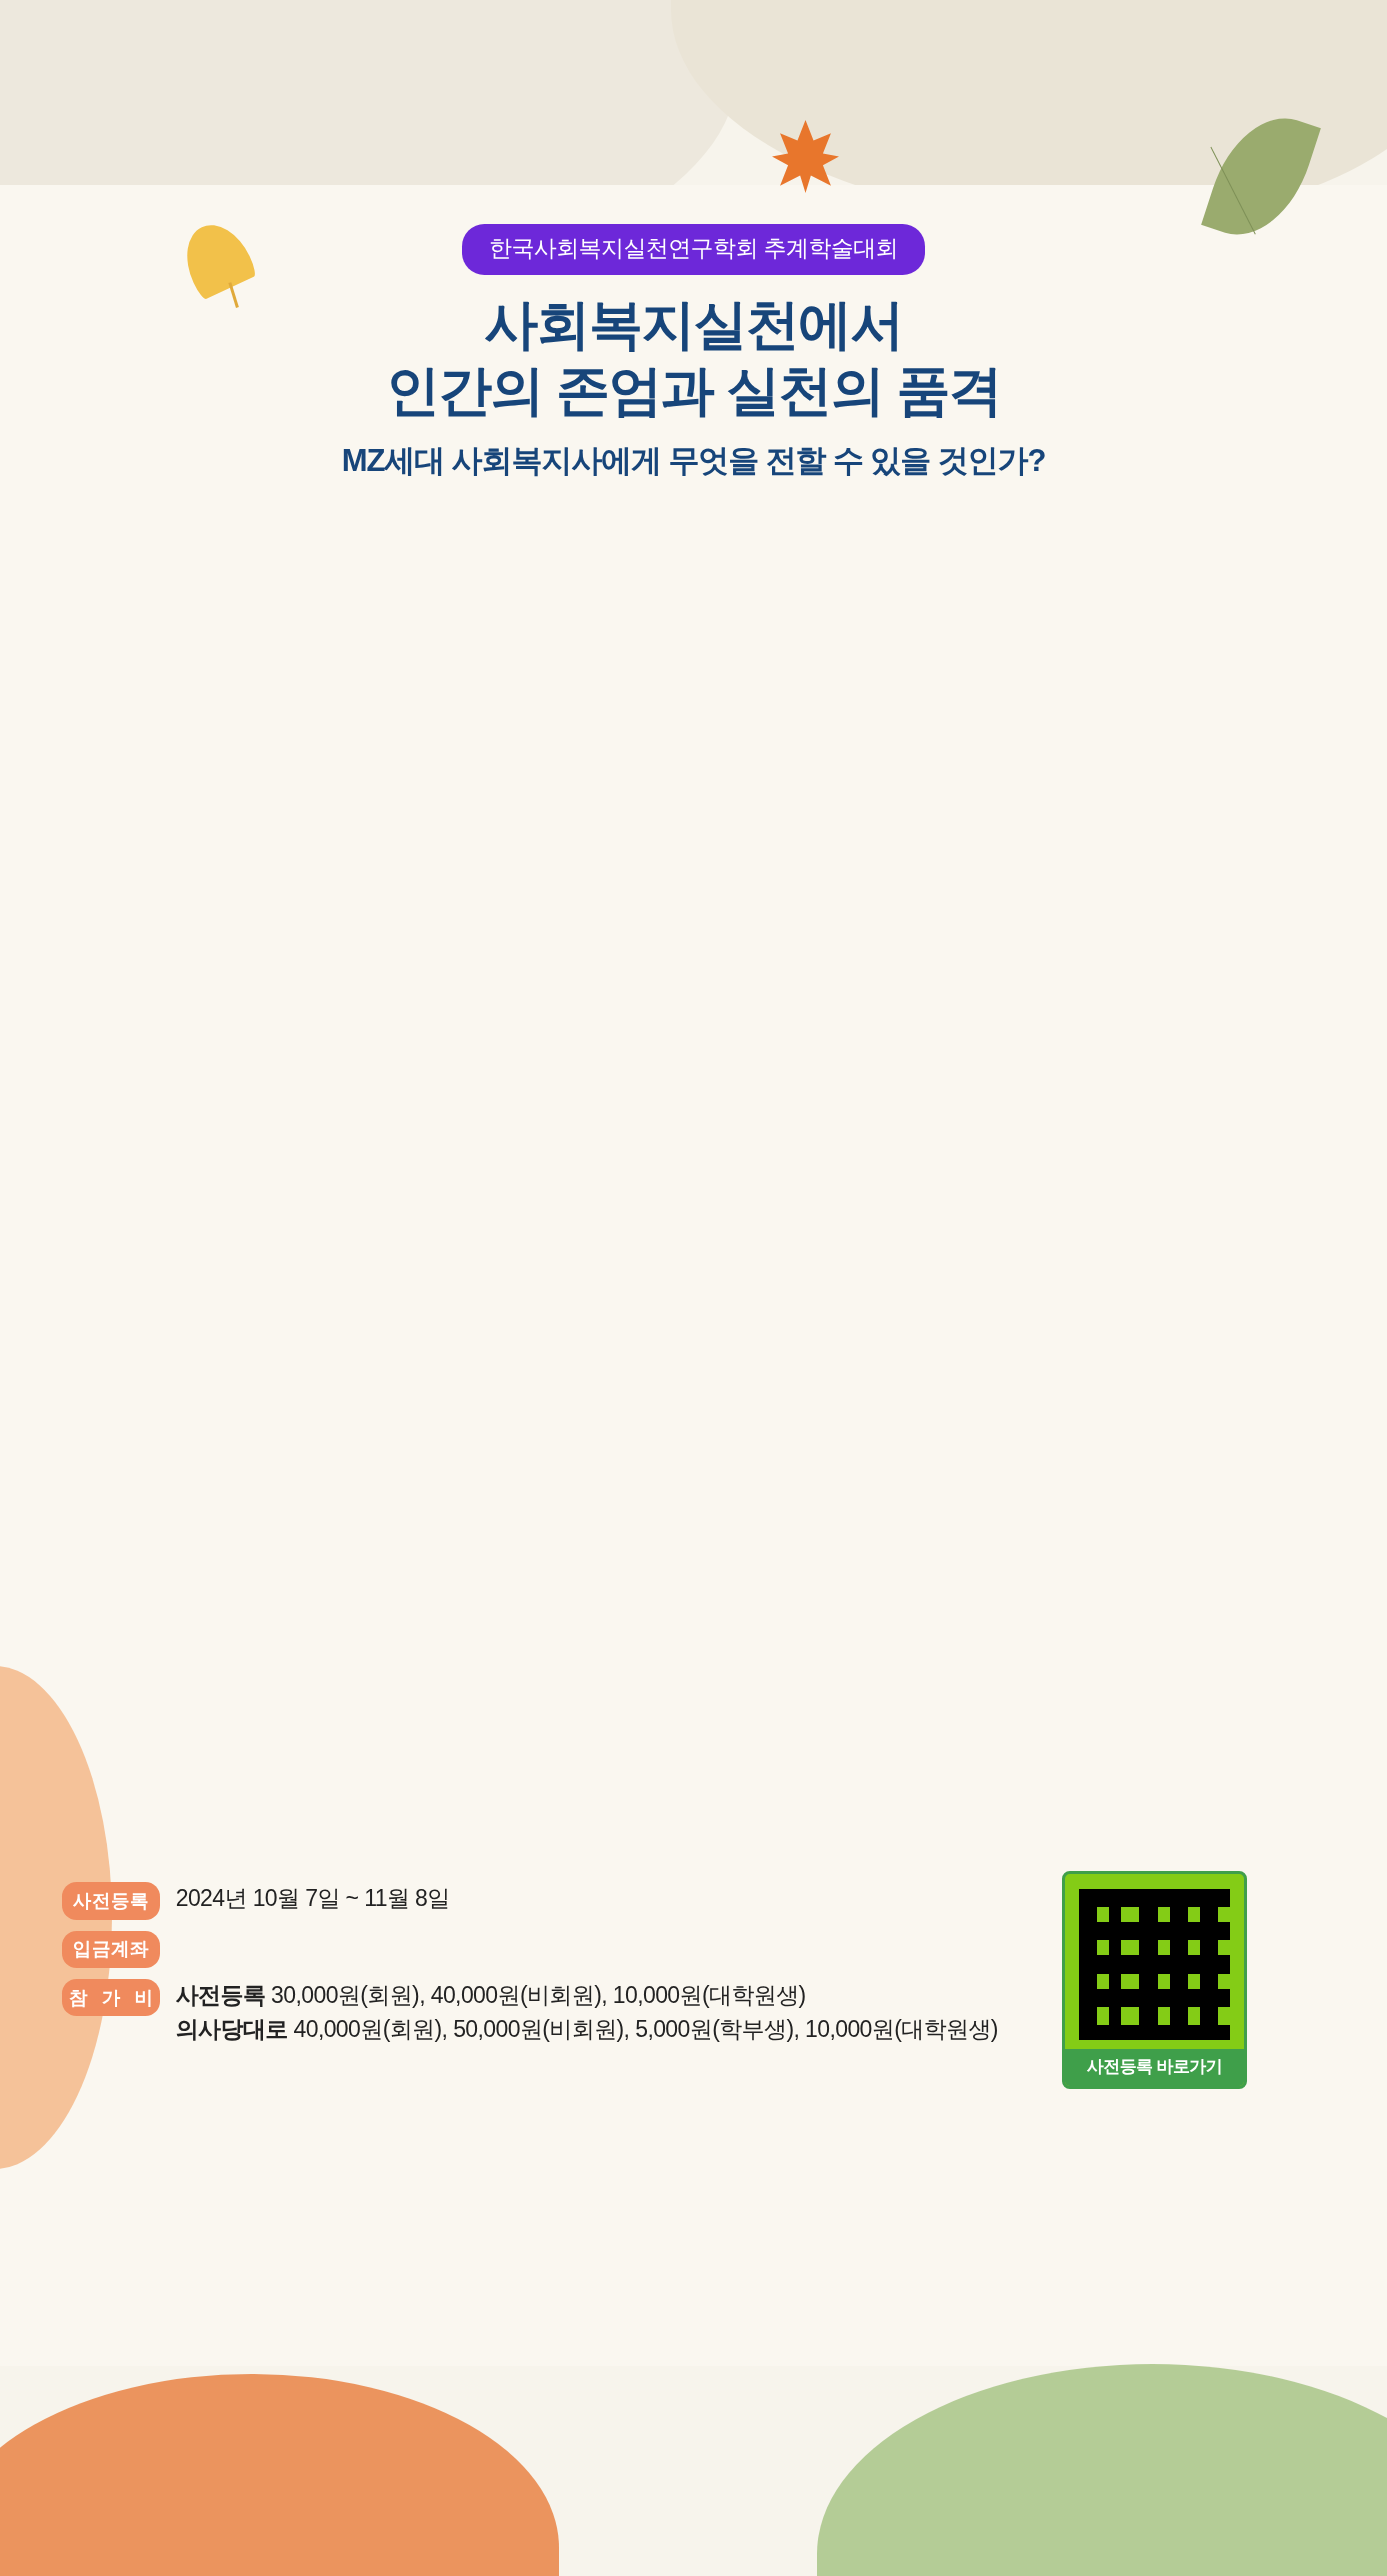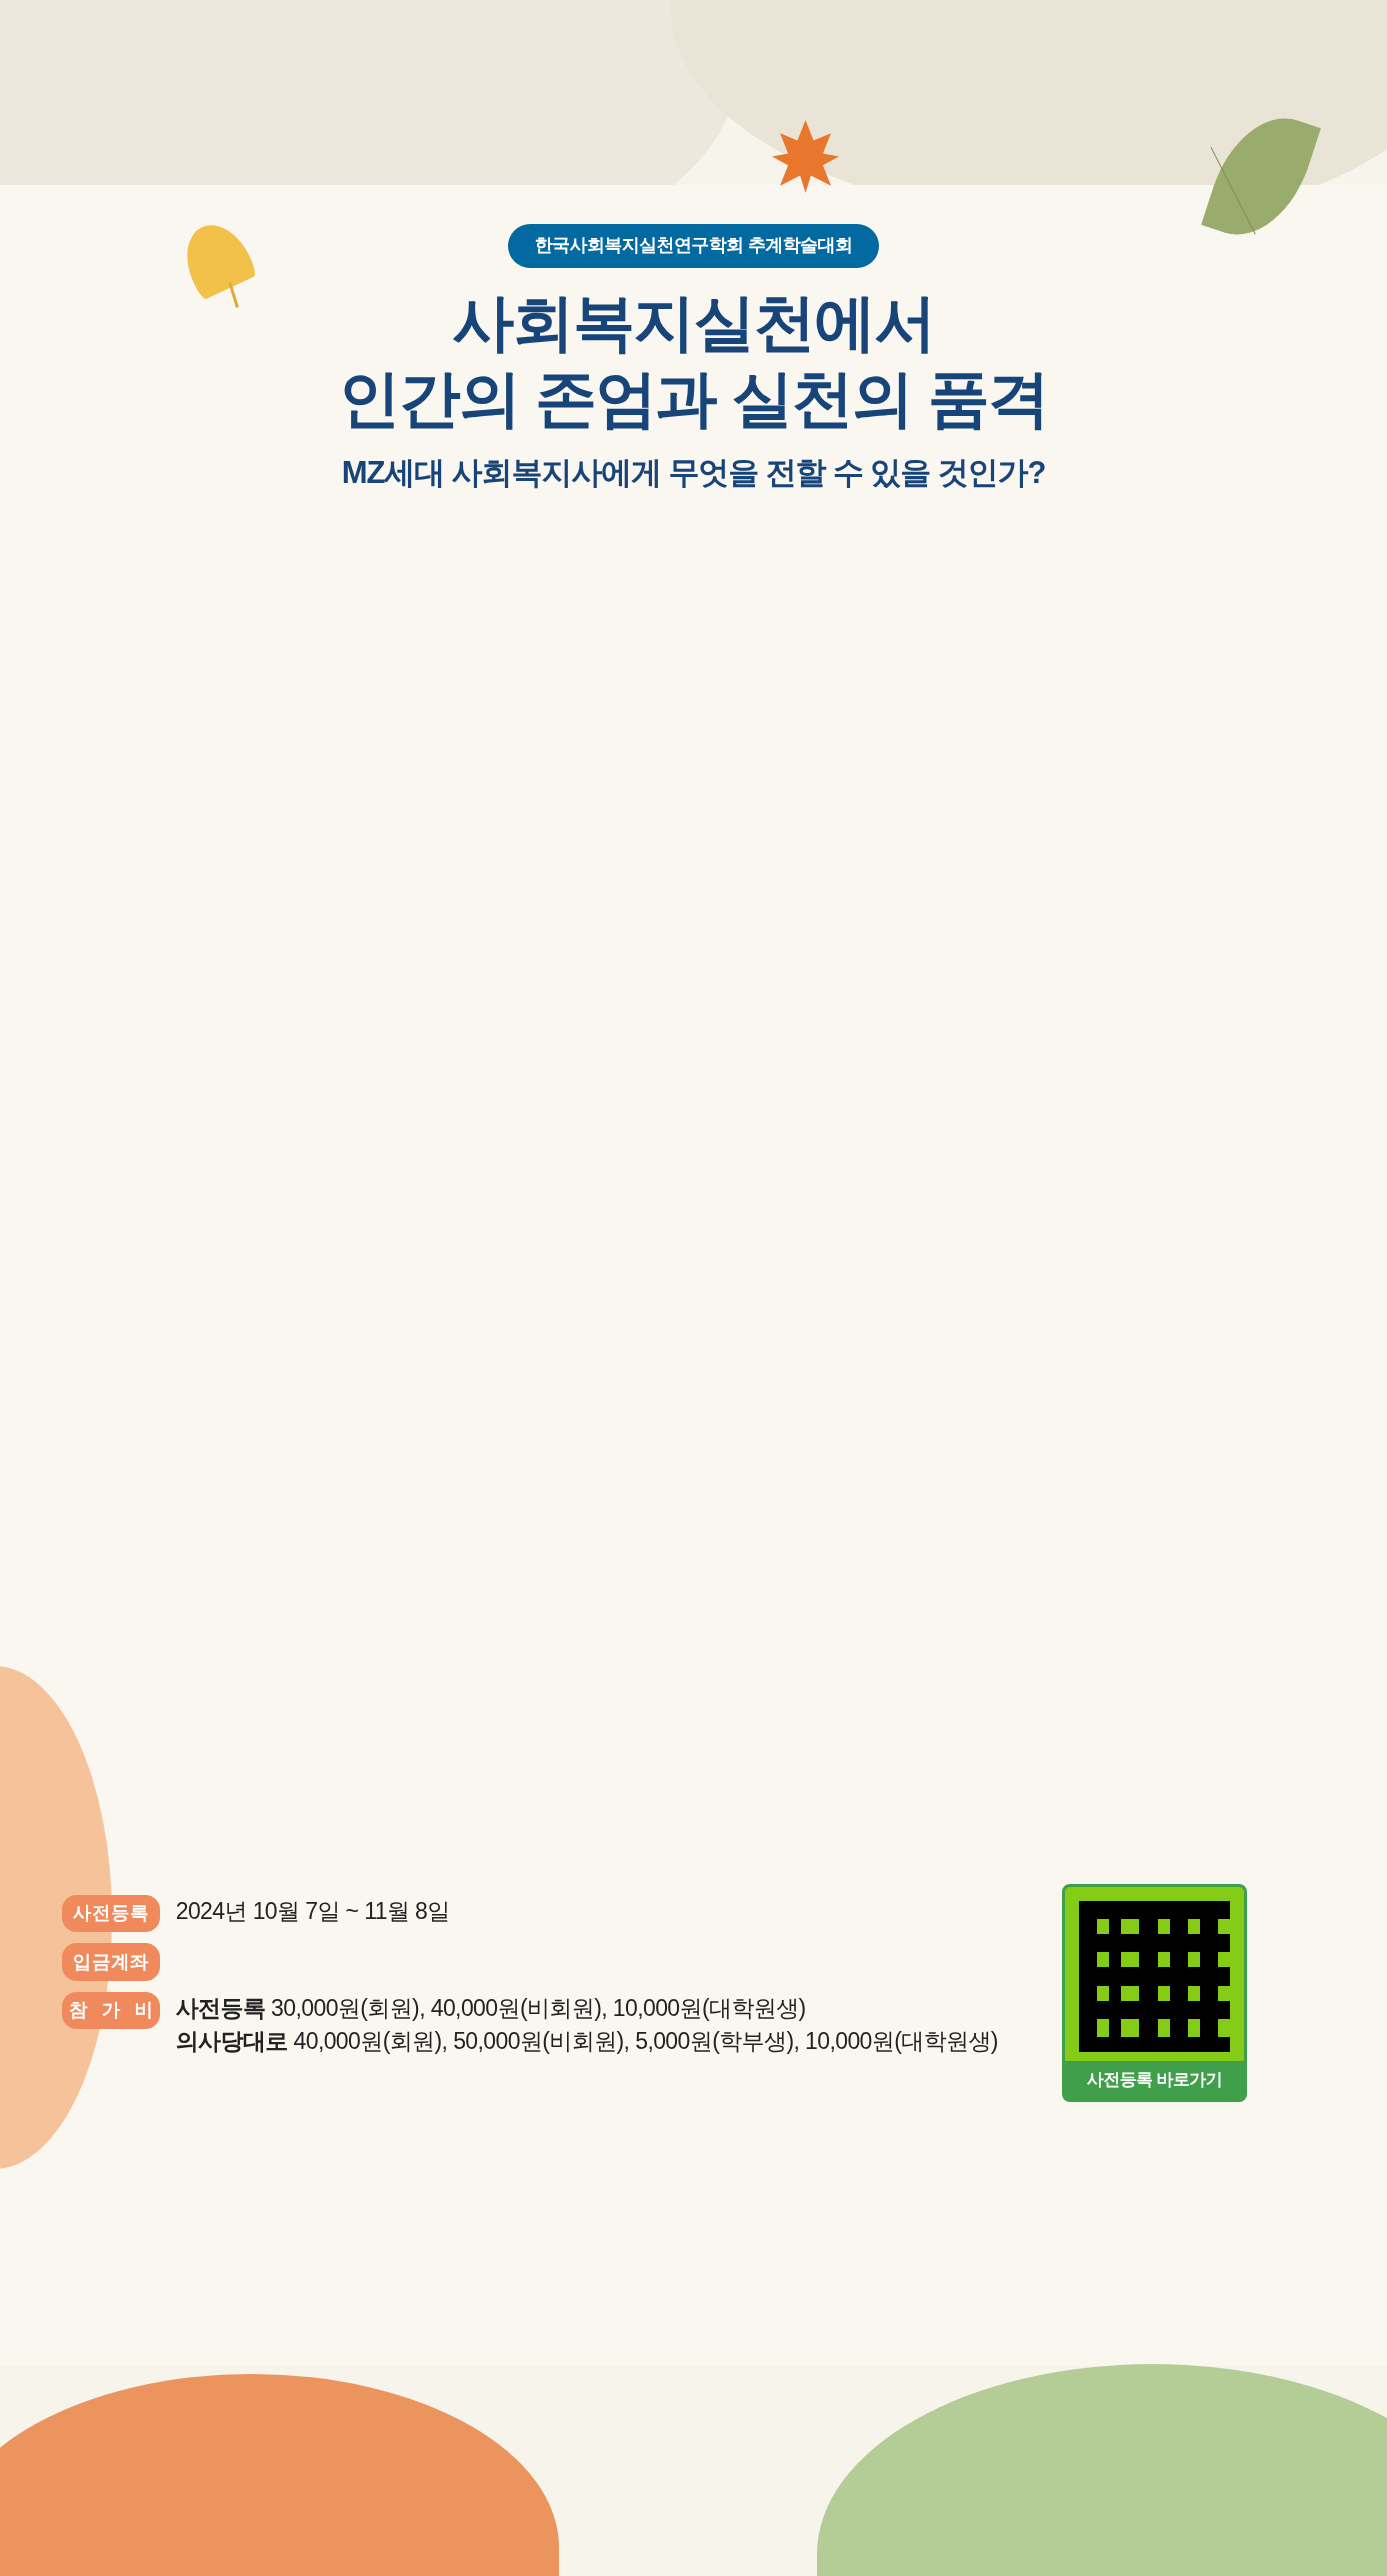--- a/index.html
+++ b/index.html
@@ -86,32 +86,32 @@
     transform: rotate(-45deg);
   }
   
   .header {
     position: relative;
     padding-top: 224px;
     text-align: center;
   }
   .conf-badge {
     display: inline-block;
-    background: #0369a1;
+    background: #6d28d9;
     color: #ffffff;
-    font-size: 18px;
-    font-weight: bold;
+    font-size: 23px;
+    font-weight: normal;
     letter-spacing: -0.6px;
     padding: 9px 27px 11.2px;
     border-radius: 22.4px;
   }
   .title-main {
     margin-top: 17px;
     color: #17457a;
-    font-size: 62px;
+    font-size: 54px;
     font-weight: bold;
     line-height: 1.22;
     letter-spacing: -1.7px;
   }
   .title-sub {
     margin-top: 15.7px;
     color: #17457a;
     font-size: 31px;
     font-weight: bold;
     letter-spacing: -1.1px;

